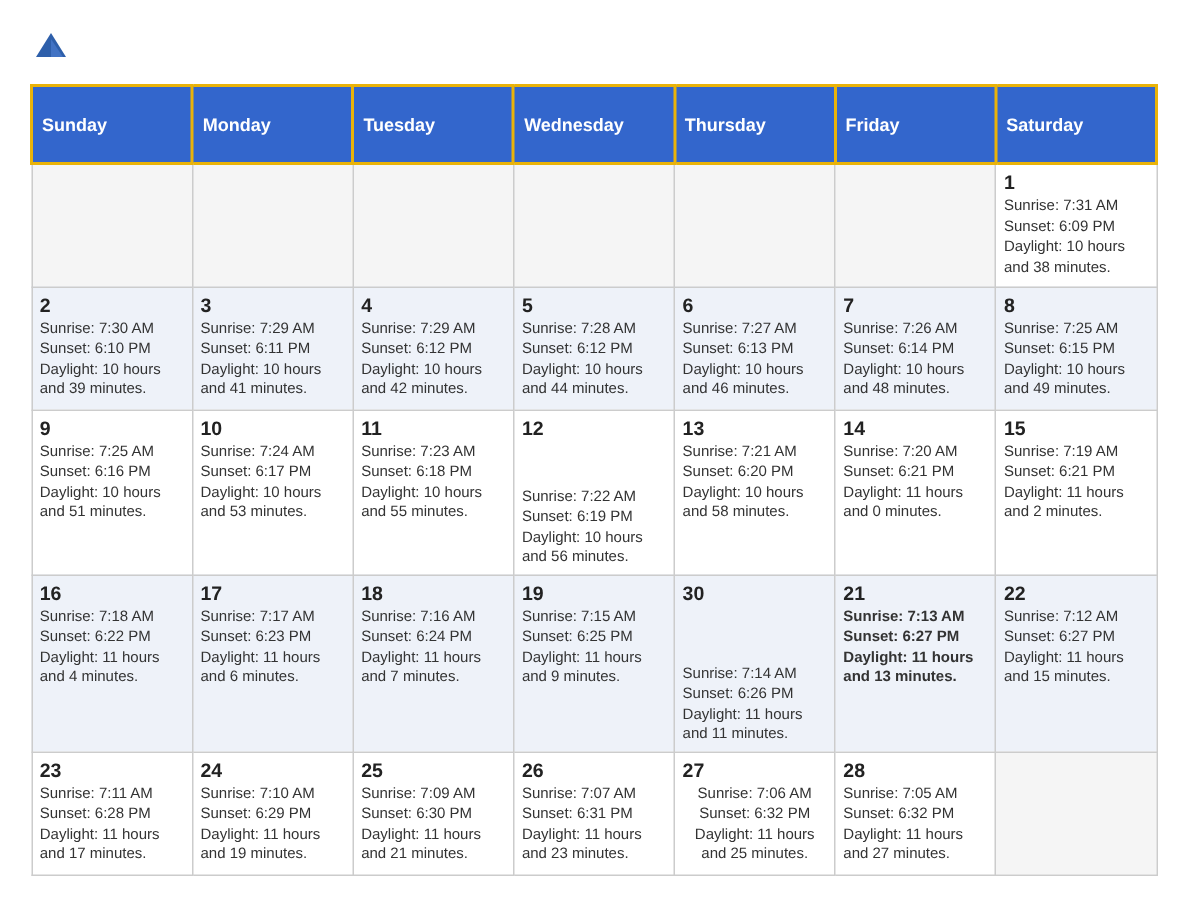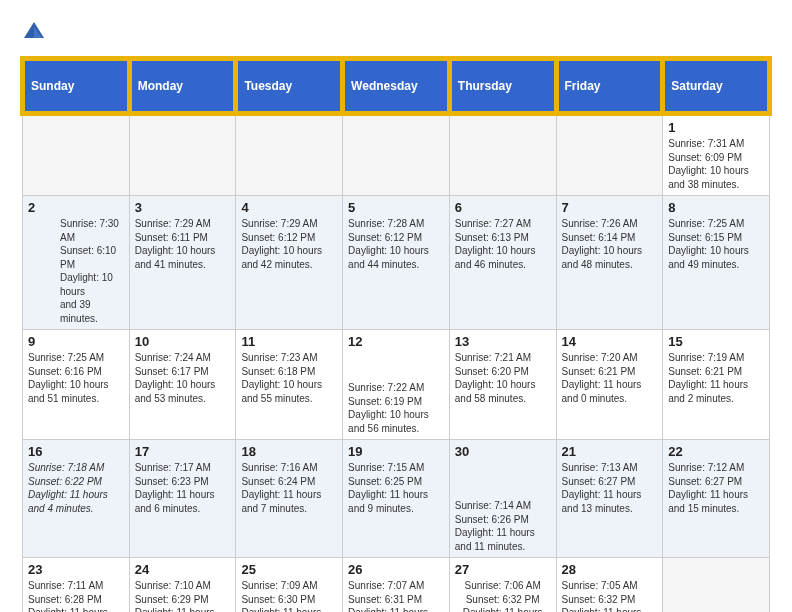--- a/index.html
+++ b/index.html
@@ -56,21 +56,21 @@
       width: 100%;
       border-collapse: collapse;
       table-layout: fixed;
     }
     .calendar th {
       background-color: #3366cc;
       color: #fff;
       text-align: left;
       padding: 18px 6px;
       font-size: 12px;
-      border: 5px solid #eab308;
+      border: 2px solid #eab308;
     }
     .calendar td {
       vertical-align: top;
       border: 1px solid #ccc;
       padding: 4px 5px;
       height: 82px;
       font-size: 10px;
       color: #333;
       background: #fff;
     }
@@ -138,21 +138,21 @@
             <span class="day-number">1</span>
             <div class="day-info" style="white-space: pre-line;">Sunrise: 7:31 AM
 Sunset: 6:09 PM
 Daylight: 10 hours
 and 38 minutes.</div>
           </td>
         </tr>
         <tr class="alt-row">
           <td>
             <span class="day-number">2</span>
-            <div class="day-info" style="white-space: pre-line; margin-left: 32px;">Sunrise: 7:30 AM
+            <div class="day-info" style="white-space: pre-line;">Sunrise: 7:30 AM
 Sunset: 6:10 PM
 Daylight: 10 hours
 and 39 minutes.</div>
           </td>
           <td>
             <span class="day-number">3</span>
             <div class="day-info" style="white-space: pre-line;">Sunrise: 7:29 AM
 Sunset: 6:11 PM
 Daylight: 10 hours
 and 41 minutes.</div>
@@ -240,21 +240,21 @@
             <span class="day-number">15</span>
             <div class="day-info" style="white-space: pre-line;">Sunrise: 7:19 AM
 Sunset: 6:21 PM
 Daylight: 11 hours
 and 2 minutes.</div>
           </td>
         </tr>
         <tr class="alt-row">
           <td>
             <span class="day-number">16</span>
-            <div class="day-info" style="white-space: pre-line; font-style: italic;">Sunrise: 7:18 AM
+            <div class="day-info" style="white-space: pre-line;">Sunrise: 7:18 AM
 Sunset: 6:22 PM
 Daylight: 11 hours
 and 4 minutes.</div>
           </td>
           <td>
             <span class="day-number">17</span>
             <div class="day-info" style="white-space: pre-line;">Sunrise: 7:17 AM
 Sunset: 6:23 PM
 Daylight: 11 hours
 and 6 minutes.</div>
@@ -275,21 +275,21 @@
           </td>
           <td>
             <span class="day-number">30</span>
             <div class="day-info" style="white-space: pre-line; margin-top: 40px;">Sunrise: 7:14 AM
 Sunset: 6:26 PM
 Daylight: 11 hours
 and 11 minutes.</div>
           </td>
           <td>
             <span class="day-number">21</span>
-            <div class="day-info" style="white-space: pre-line;">Sunrise: 7:13 AM
+            <div class="day-info" style="white-space: pre-line; font-weight: bold;">Sunrise: 7:13 AM
 Sunset: 6:27 PM
 Daylight: 11 hours
 and 13 minutes.</div>
           </td>
           <td>
             <span class="day-number">22</span>
             <div class="day-info" style="white-space: pre-line;">Sunrise: 7:12 AM
 Sunset: 6:27 PM
 Daylight: 11 hours
 and 15 minutes.</div>

